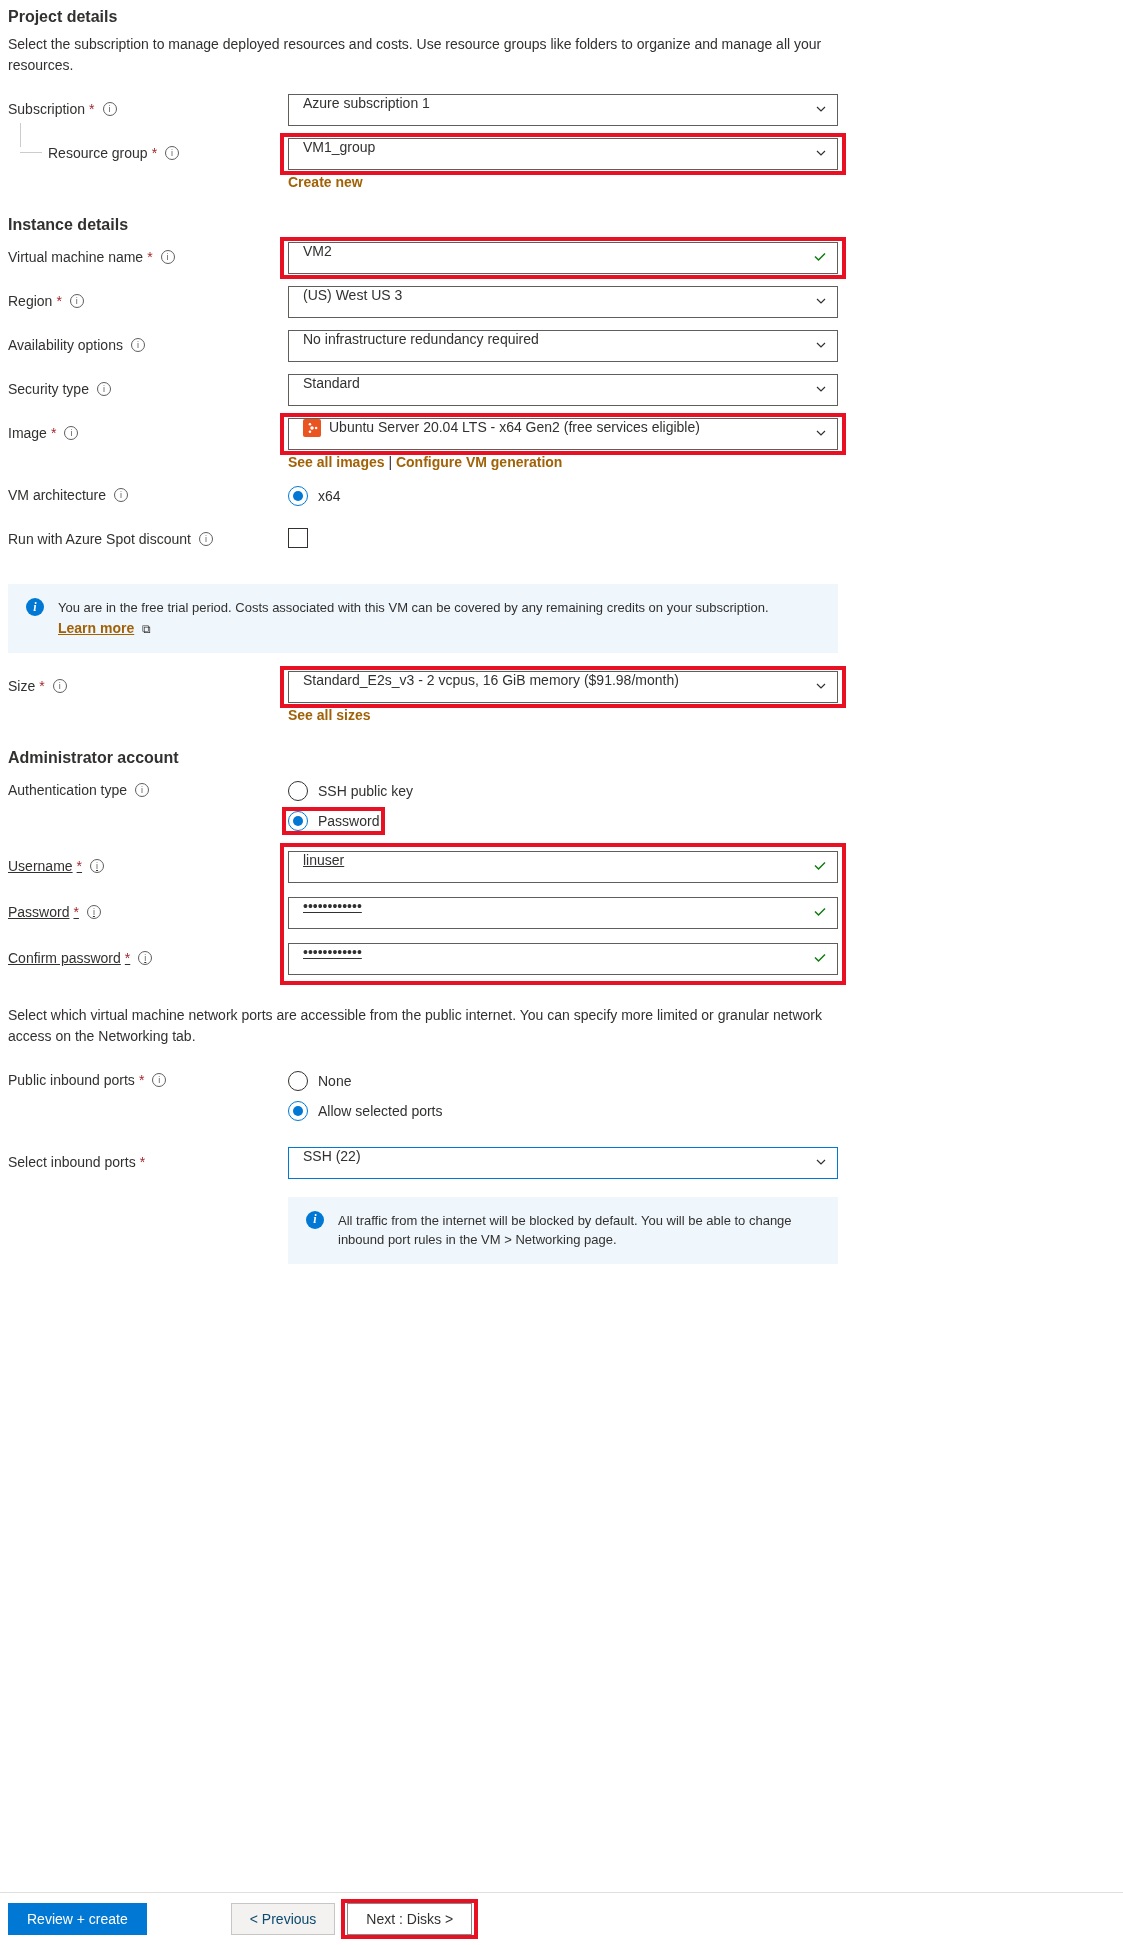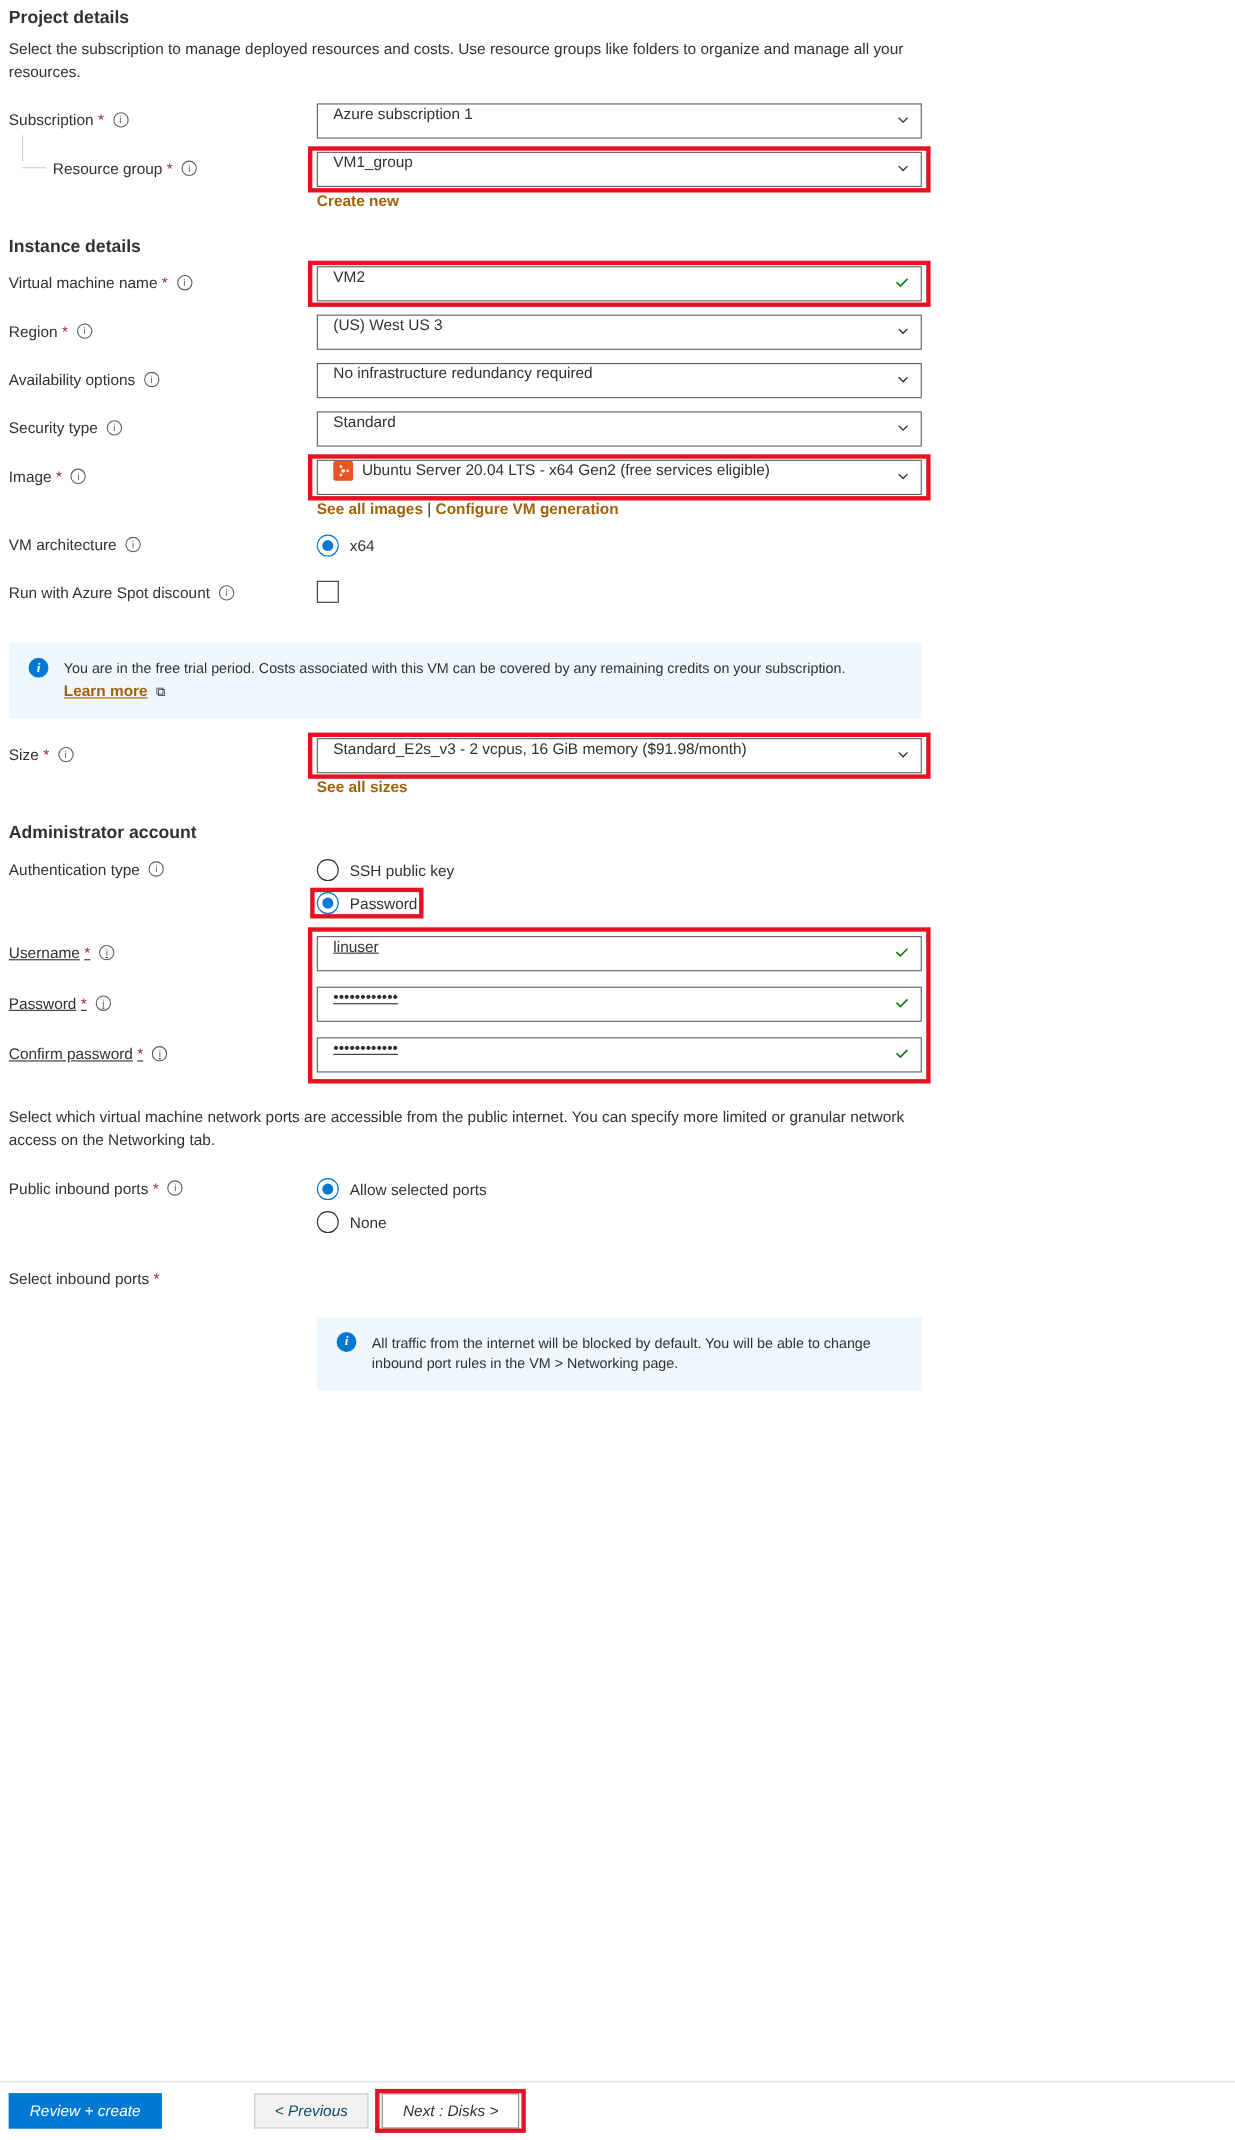--- a/index.html
+++ b/index.html
@@ -34,21 +34,21 @@
     .ext-icon { font-size: 12px; margin-left: 4px; }
     .highlight { position: relative; }
     .highlight::after { content: ""; position: absolute; left: -8px; right: -8px; top: -5px; bottom: -5px; border: 4px solid #e81123; pointer-events: none; }
     .highlight-tight::after { left: -6px; right: -6px; top: -4px; bottom: -4px; }
     .highlight-block { position: relative; }
     .highlight-block::after { content: ""; position: absolute; left: -8px; right: -8px; top: -6px; bottom: -6px; border: 4px solid #e81123; pointer-events: none; }
     .section { margin-bottom: 26px; }
     .os-icon { width: 18px; height: 18px; background: #e95420; margin-right: 8px; flex-shrink: 0; display: flex; align-items: center; justify-content: center; border-radius: 2px; }
     .os-icon svg { width: 14px; height: 14px; }
     .footer { position: fixed; bottom: 0; left: 0; width: 1123px; background: #fff; border-top: 1px solid #e1dfdd; padding: 10px 8px; display: flex; gap: 12px; align-items: center; }
-    .btn { height: 32px; padding: 0 18px; font-size: 14px; border: 1px solid; cursor: pointer; display: flex; align-items: center; justify-content: center; font-style: italic; }
+    .btn { height: 32px; padding: 0 18px; font-size: 14px; border: 1px solid; cursor: pointer; display: flex; align-items: center; justify-content: center; }
     .btn-primary { background: #0078d4; color: #fff; border-color: #0078d4; font-weight: 400; }
     .btn-secondary { background: #fff; border-color: #8a8886; color: #323130; }
     .btn-secondary.disabled { color: #0c4a6e; border-color: #c8c6c4; cursor: default; background: #f3f2f1; }
     .footer-spacer { width: 60px; }
     svg.chev { width: 12px; height: 12px; }
     svg.check { width: 14px; height: 14px; }
   </style>
 </head>
 <body>
 
@@ -334,36 +334,44 @@
   <p class="desc">Select which virtual machine network ports are accessible from the public internet. You can specify more limited or granular network access on the Networking tab.</p>
 
   <div class="field-row">
     <div class="field-label">
       <span>Public inbound ports</span>
       <span class="req">*</span>
       <span class="info-icon">i</span>
     </div>
     <div class="field-control" style="padding-top:4px;">
       <div class="radio-row">
+        <span class="radio-outer"></span>
+        <span>None</span>
+      </div>
+      <div class="radio-row">
         <span class="radio-outer sel">
             <span class="radio-inner-dot"></span>
           </span>
         <span>Allow selected ports</span>
       </div>
-      <div class="radio-row">
-        <span class="radio-outer"></span>
-        <span>None</span>
-      </div>
     </div>
   </div>
 
   <div class="field-row" style="margin-top:18px;">
     <div class="field-label">
       <span>Select inbound ports</span>
       <span class="req">*</span>
+    </div>
+    <div class="field-control">
+      <div class="select-box blue-border">
+        <span>SSH (22)</span>
+        <span class="chevron"><svg class="chev" viewBox="0 0 12 12">
+              <path d="M2 4 L6 8 L10 4" stroke="#323130" stroke-width="1.2" fill="none"></path>
+            </svg></span>
+      </div>
     </div>
   </div>
 
   <div style="margin-left:280px; max-width:550px;">
     <div class="info-panel inset" style="margin-top:16px;">
       <span class="ic">i</span>
       <div class="txt">All traffic from the internet will be blocked by default. You will be able to change inbound port rules in the VM &gt; Networking page.</div>
     </div>
   </div>
 </div>

